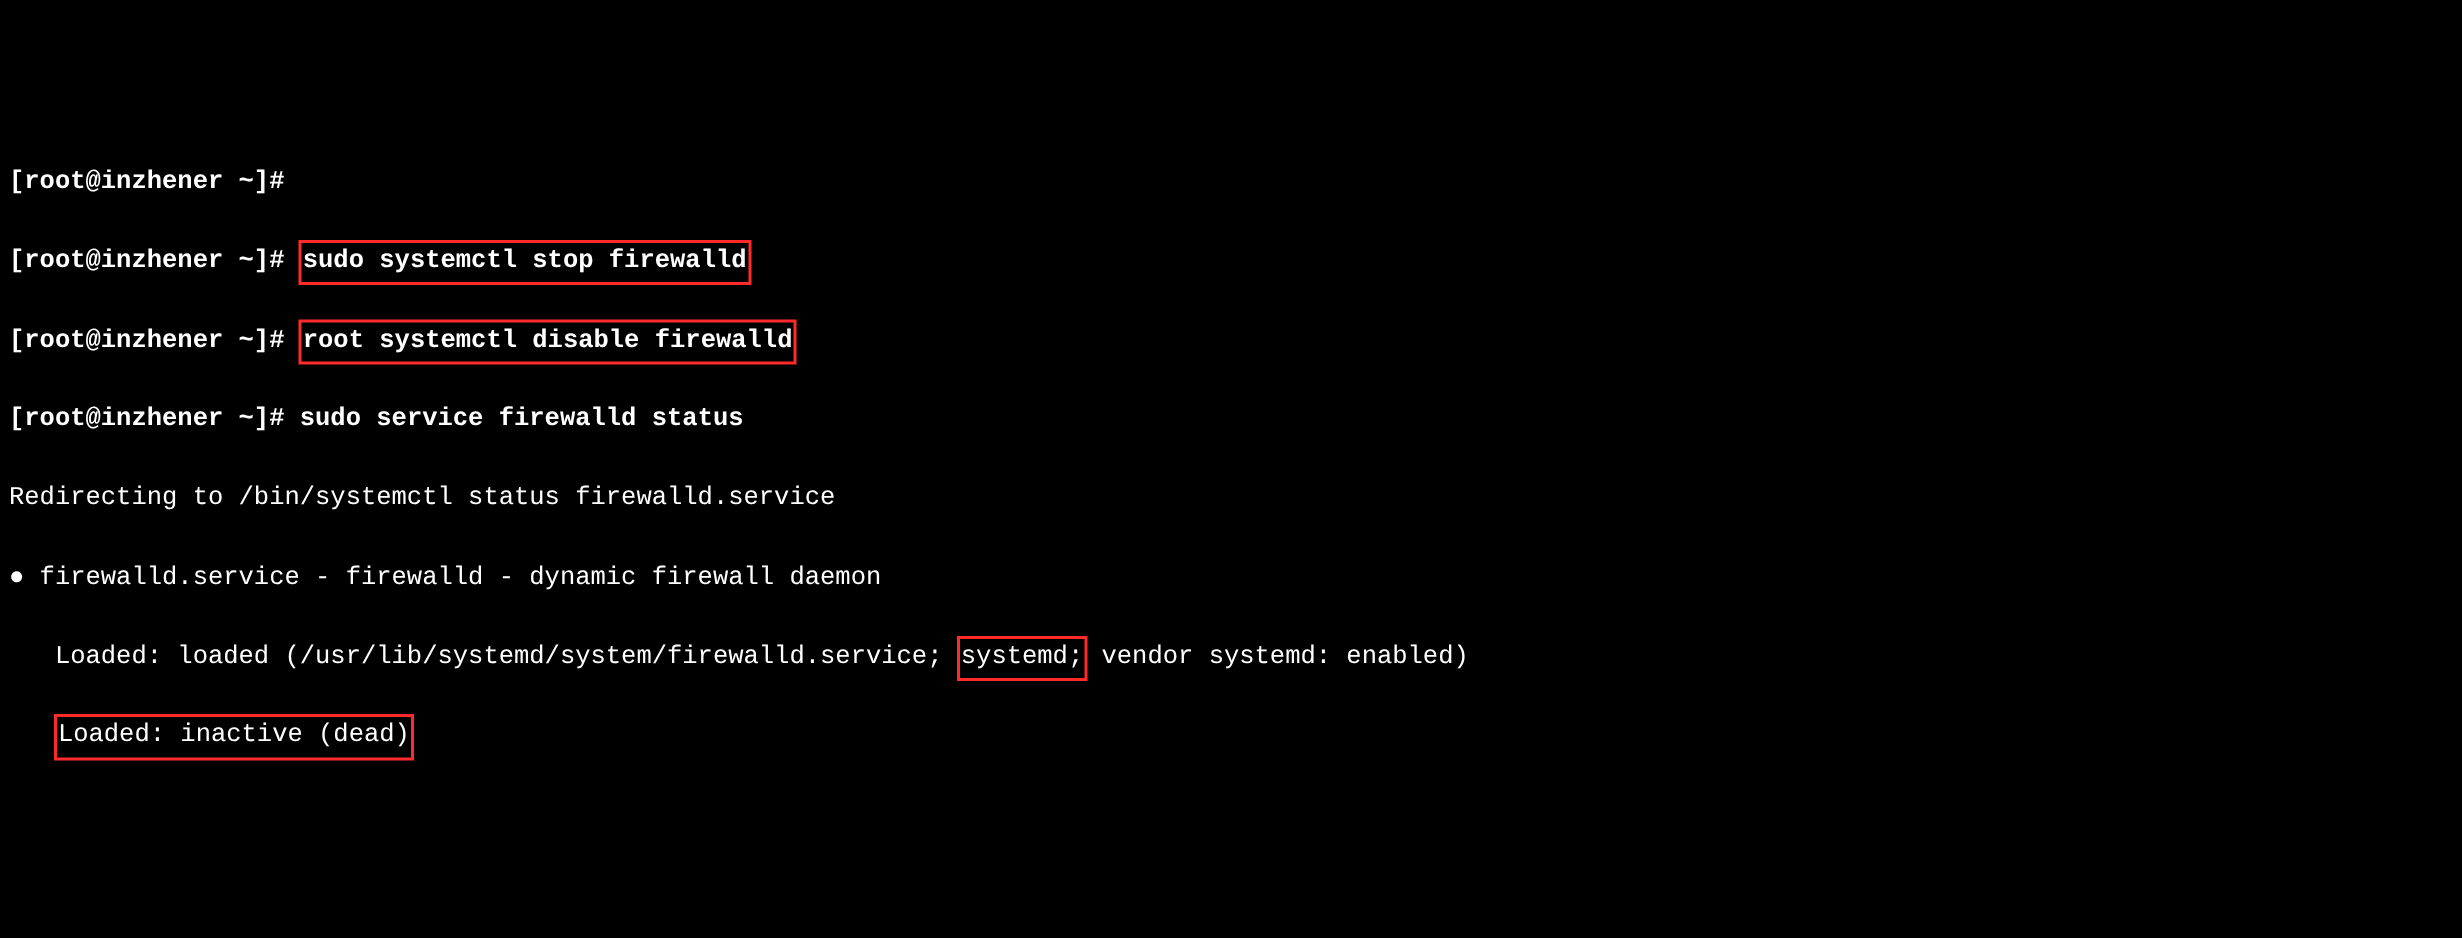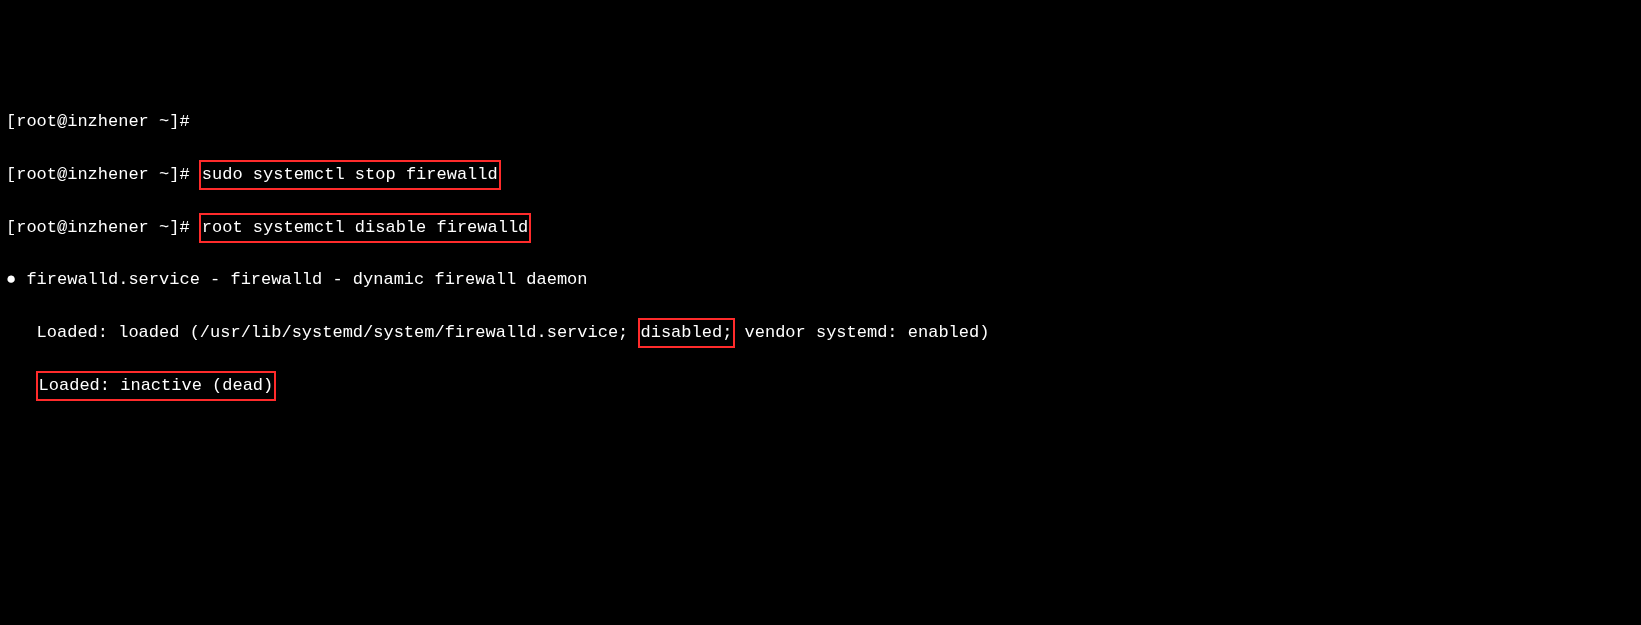--- a/index.html
+++ b/index.html
@@ -15,40 +15,42 @@
   }
   .terminal {
     padding: 4px 6px;
     white-space: pre;
     position: relative;
   }
   .line {
     white-space: pre;
   }
   .bold {
-    font-weight: normal;
+    font-weight: bold;
   }
   .redbox {
     border: 2px solid #ff2b2b;
     padding: 0 1px;
     margin: -2px -1px;
     display: inline-block;
   }
 </style>
 </head>
 <body>
 <div class="terminal">
 
 
 
 <div class="line"><span class="bold">[root@inzhener ~]# </span></div>
 <div class="line"><span class="bold">[root@inzhener ~]# </span><span class="redbox bold">sudo systemctl stop firewalld</span></div>
 <div class="line"><span class="bold">[root@inzhener ~]# </span><span class="redbox bold">root systemctl disable firewalld</span></div>
+<div class="line"><span class="bold">[root@inzhener ~]# </span><span class="bold">sudo service firewalld status</span></div>
+<div class="line">Redirecting to /bin/systemctl status firewalld.service</div>
 <div class="line">● firewalld.service - firewalld - dynamic firewall daemon</div>
-<div class="line"><span>   Loaded: loaded (/usr/lib/systemd/system/firewalld.service; </span><span class="redbox">disabled;</span><span> vendor systemd: enabled)</span></div>
+<div class="line"><span>   Loaded: loaded (/usr/lib/systemd/system/firewalld.service; </span><span class="redbox">systemd;</span><span> vendor systemd: enabled)</span></div>
 <div class="line"><span>   </span><span class="redbox">Loaded: inactive (dead)</span></div>
 
 
 
 
 
 
 
 
 

